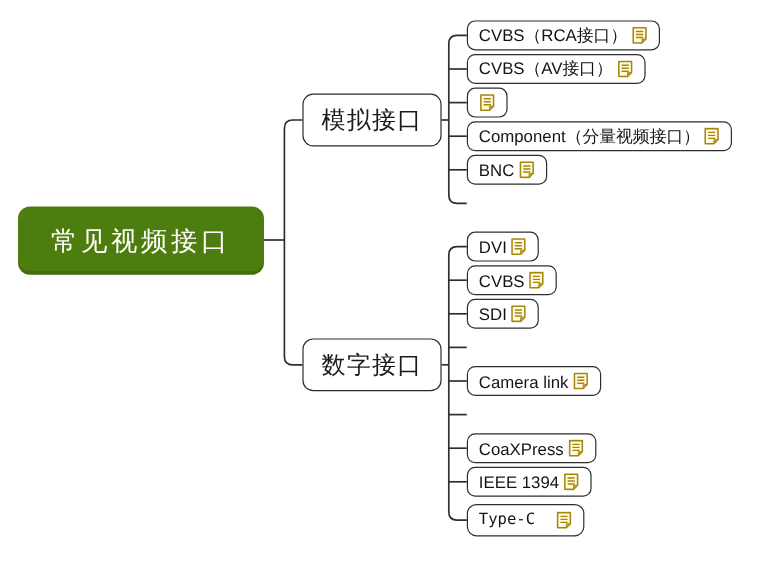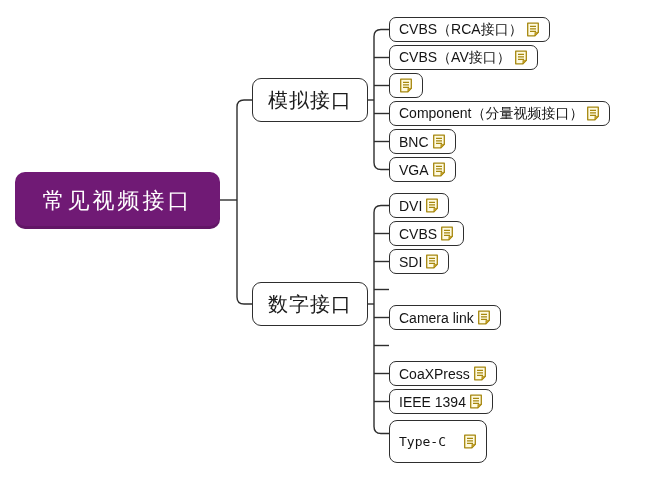--- a/index.html
+++ b/index.html
@@ -4,42 +4,42 @@
 <style>
   html,body{margin:0;padding:0;background:#fff;}
   .canvas{
     position:relative;width:648px;height:482px;background:#fff;overflow:hidden;
     font-family:"Liberation Sans",sans-serif;
   }
   .connectors{position:absolute;left:0;top:0;}
   .node{box-sizing:border-box;position:absolute;background:#fff;}
   .root{
     left:15px;top:172px;width:205px;height:57px;
-    background:#701a75;border-radius:10px;
+    background:#4d7c0f;border-radius:10px;
     box-shadow:inset 0 -3px 0 rgba(0,0,0,0.12);
     color:#fff;font-size:22px;letter-spacing:3px;
     display:flex;align-items:center;justify-content:center;
     white-space:nowrap;
   }
   .branch{
     left:252px;width:116px;height:44px;
     border:1.6px solid #2E2E2E;border-radius:9px;
     color:#1a1a1a;font-size:20px;letter-spacing:1px;
     display:flex;align-items:center;justify-content:center;
     white-space:nowrap;
   }
   .leaf{
     left:389px;height:25px;
     border:1.4px solid #2E2E2E;border-radius:7px;
     color:#141414;font-size:14px;
     display:flex;align-items:center;gap:3px;padding:0 9px;
     white-space:nowrap;
   }
   .leaf.mono{
-    font-family:"DejaVu Sans Mono",monospace;font-size:13px;height:43px;border-radius:8px;
+    font-family:"DejaVu Sans Mono",monospace;font-size:13px;height:27px;border-radius:8px;
   }
   .leaf.mono .note-slot{margin-left:14px;}
   .note-slot{display:inline-flex;align-items:center;}
   .lbl{display:inline-block;}
 </style>
 </head>
 <body>
 
 <div class="canvas">
 
@@ -125,30 +125,20 @@
   <div class="node leaf" style="top:129px">
     <span class="lbl">BNC</span>
     <span class="note-slot">
   <svg width="14" height="15" viewBox="0 0 14 15" aria-hidden="true">
     <path d="M1.7,1.2 h10.6 v9.2 l-3.4,3.4 h-7.2 z" fill="#FFFBE0" stroke="#A6870E" stroke-width="1.3" stroke-linejoin="round"></path>
     <path d="M12.3,10.4 l-3.4,3.4 v-3.4 z" fill="#C9A227" stroke="#A6870E" stroke-width="0.7"></path>
     <path d="M4,4.3 h6 M4,6.8 h6 M4,9.3 h6" stroke="#A6870E" stroke-width="1.2" fill="none"></path>
   </svg>
 </span>
   </div>
-  <div class="node leaf" style="top:157px">
-    <span class="lbl">VGA</span>
-    <span class="note-slot">
-  <svg width="14" height="15" viewBox="0 0 14 15" aria-hidden="true">
-    <path d="M1.7,1.2 h10.6 v9.2 l-3.4,3.4 h-7.2 z" fill="#FFFBE0" stroke="#A6870E" stroke-width="1.3" stroke-linejoin="round"></path>
-    <path d="M12.3,10.4 l-3.4,3.4 v-3.4 z" fill="#C9A227" stroke="#A6870E" stroke-width="0.7"></path>
-    <path d="M4,4.3 h6 M4,6.8 h6 M4,9.3 h6" stroke="#A6870E" stroke-width="1.2" fill="none"></path>
-  </svg>
-</span>
-  </div>
 
   <div class="node leaf" style="top:193px">
     <span class="lbl">DVI</span>
     <span class="note-slot">
   <svg width="14" height="15" viewBox="0 0 14 15" aria-hidden="true">
     <path d="M1.7,1.2 h10.6 v9.2 l-3.4,3.4 h-7.2 z" fill="#FFFBE0" stroke="#A6870E" stroke-width="1.3" stroke-linejoin="round"></path>
     <path d="M12.3,10.4 l-3.4,3.4 v-3.4 z" fill="#C9A227" stroke="#A6870E" stroke-width="0.7"></path>
     <path d="M4,4.3 h6 M4,6.8 h6 M4,9.3 h6" stroke="#A6870E" stroke-width="1.2" fill="none"></path>
   </svg>
 </span>

